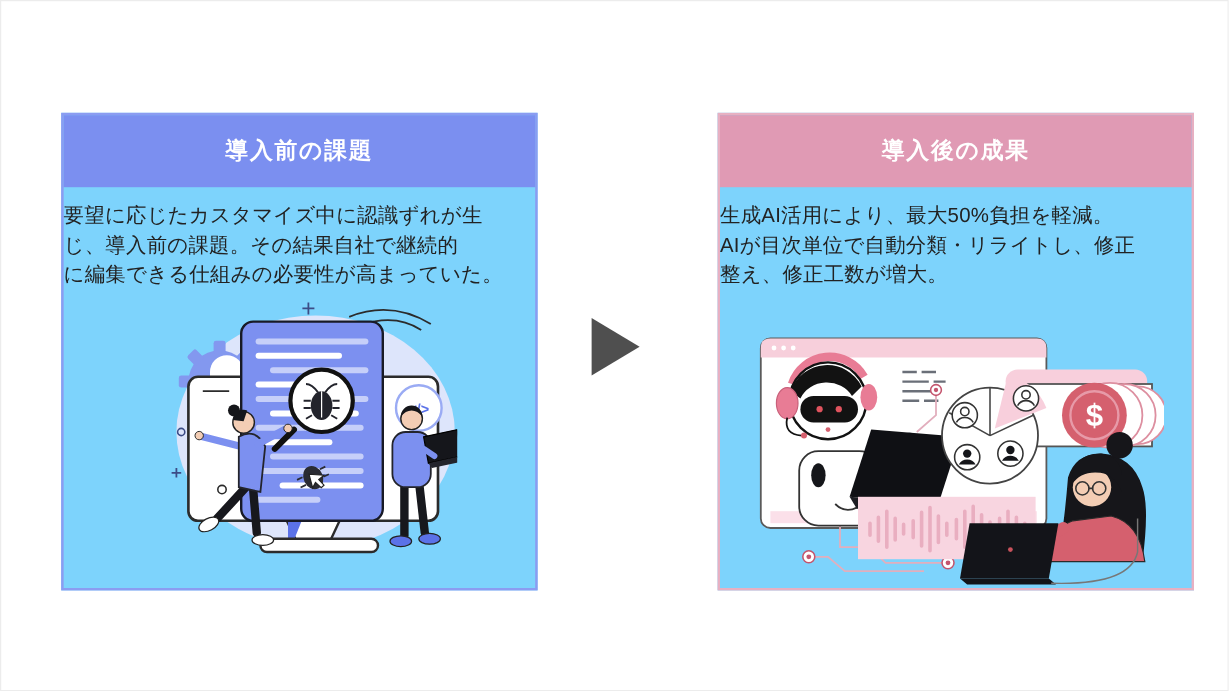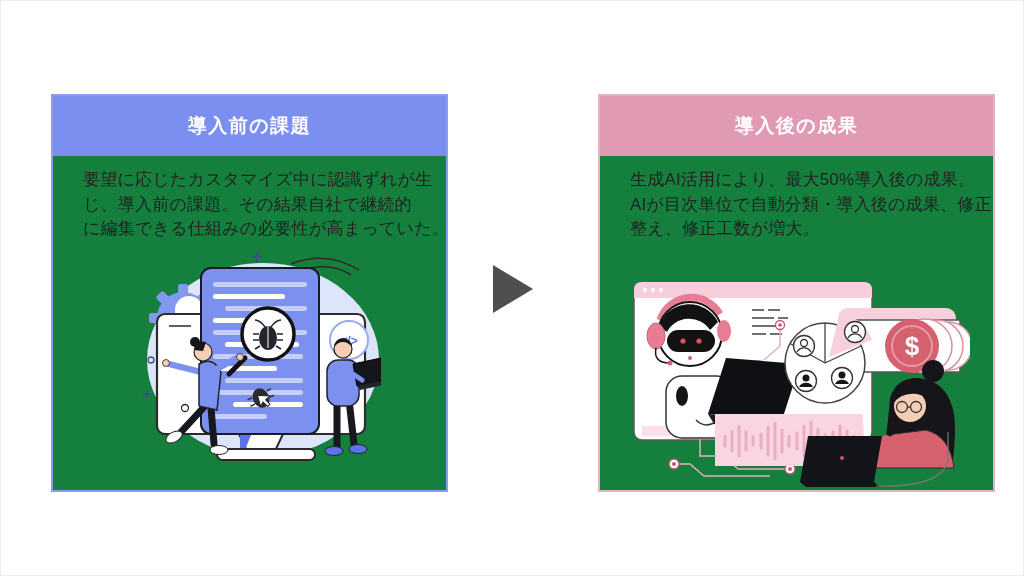--- a/index.html
+++ b/index.html
@@ -3,29 +3,29 @@
 <meta charset="utf-8">
 <style>
   html,body { margin:0; padding:0; background:#fff; }
   .page {
     position:relative; width:1024px; height:576px; background:#ffffff;
     border:1px solid #ececec; box-sizing:border-box; overflow:hidden;
     font-family:"Liberation Sans","DejaVu Sans",sans-serif;
   }
   .card {
     position:absolute; top:93px; width:397px; height:398px;
-    background:#15803d; box-sizing:border-box;
+    background:#7dd3fc; box-sizing:border-box;
   }
   .card-before { left:50px;  border:2px solid var(--before-border,#8b9cf1); }
   .card-after  { left:577px; border:2px solid var(--after-border,#e7b0c2);margin-left:20px; }
   .card-header { height:60px; display:flex; align-items:center; justify-content:center; }
   .card-before .card-header { background:var(--before-header,#7b8ff0); }
   .card-after  .card-header { background:var(--after-header,#e09ab4); }
   .card-title { color:#ffffff; font-size:19px; font-weight:bold; letter-spacing:1.5px; margin:0; }
-  .card-body  { padding:12px 8px 0 30px; }
+  .card-body  { padding:12px 8px 0 0; }
   .txt-line   { font-size:17px; line-height:24.5px; color:#222; white-space:nowrap; letter-spacing:0.2px; }
   .illus-wrap { position:absolute; }
   .illus-before { left:88px; top:152px; width:240px; height:225px; }
   .illus-after  { left:30px; top:172px; width:340px; height:220px; }
   .illus-wrap svg { width:100%; height:100%; display:block; }
   .arrow {
     position:absolute; left:492px; top:264px; width:0; height:0;
     border-left:40px solid var(--arrow-color,#4f4f4f);
     border-top:24px solid transparent; border-bottom:24px solid transparent;
   }
@@ -148,22 +148,22 @@
     </div>
   </section>
 
   <div class="arrow"></div>
 
   <section class="card card-after">
     <header class="card-header">
       <h2 class="card-title">導入後の成果</h2>
     </header>
     <div class="card-body">
-      <div class="txt-line">生成AI活用により、最大50%導入後の成果。</div>
-      <div class="txt-line">AIが目次単位で自動分類・導入後の成果、修正</div>
+      <div class="txt-line">生成AI活用により、最大50%負担を軽減。</div>
+      <div class="txt-line">AIが目次単位で自動分類・リライトし、修正</div>
       <div class="txt-line">整え、修正工数が増大。</div>
     </div>
 
     <div class="illus-wrap illus-after">
       <svg viewBox="0 0 340 220" xmlns="http://www.w3.org/2000/svg">
         <g>
           <rect x="4" y="14" width="238" height="158" rx="8" fill="#fff" stroke="#5a5a5a" stroke-width="1.5"></rect>
           <path d="M4,30 v-8 q0,-8 8,-8 h222 q8,0 8,8 v8 Z" fill="#f7cfdb"></path>
           <circle cx="15" cy="22" r="2" fill="#fff"></circle>
           <circle cx="23" cy="22" r="2" fill="#fff"></circle>

